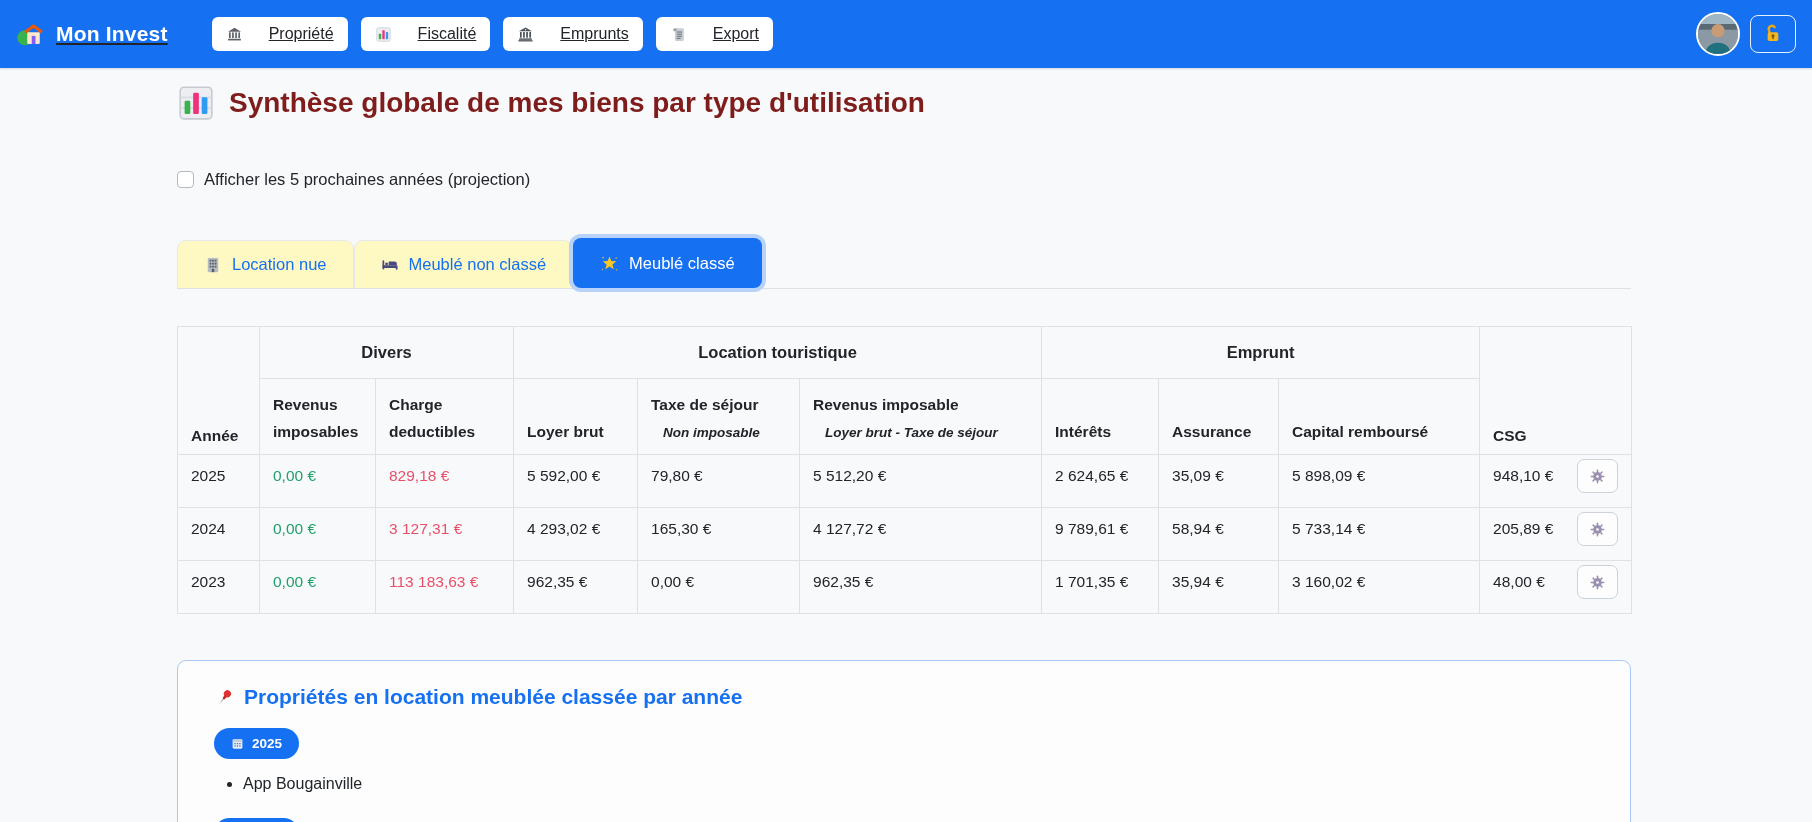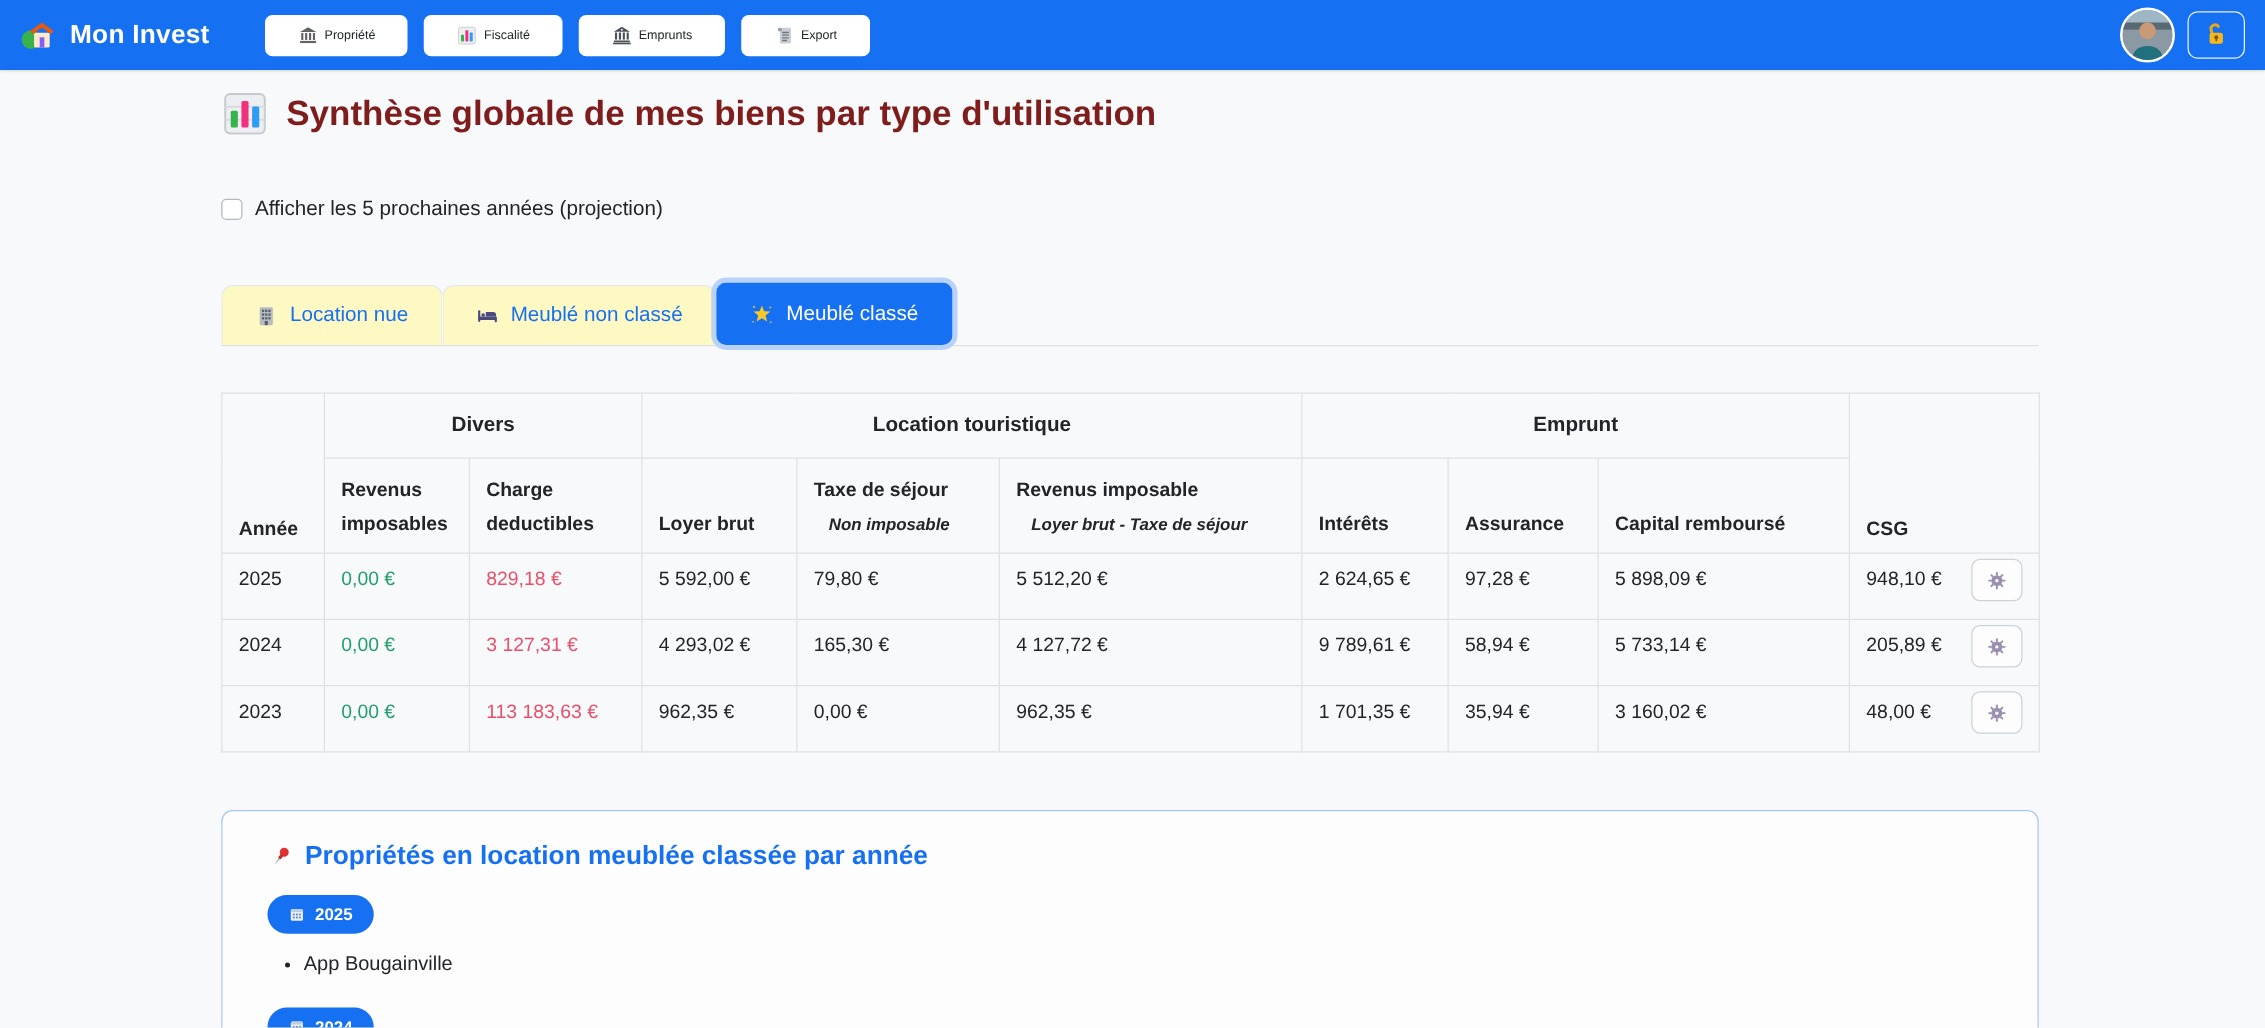--- a/index.html
+++ b/index.html
@@ -1,26 +1,26 @@
 <!DOCTYPE html>
 <html lang="fr"><head>
 <meta charset="utf-8">
 <style>
   * { margin:0; padding:0; box-sizing:border-box; }
   html,body { width:1812px; height:822px; overflow:hidden;
     background:#f8f9fa; font-family:"Liberation Sans","DejaVu Sans",sans-serif; color:#212529; }
 
   
-  .navbar { height:56px; background:#1670f2; display:flex; align-items:center;
-    padding:0 16px; box-shadow:0 1px 2px rgba(0,0,0,.15); }
+  .navbar { height:68px; background:#1670f2; display:flex; align-items:center;
+    padding:0 16px; box-shadow:0 1px 2px rgba(0,0,0,.15);text-decoration:underline; }
   .brand { display:flex; align-items:center; gap:10px; cursor:pointer; }
   .brand-text { color:#fff; font-size:21px; font-weight:bold; letter-spacing:.2px; }
   .nav-buttons { display:flex; gap:13px; margin-left:44px; }
-  .nav-btn { display:flex; align-items:center; gap:5px; background:#fff; border:none;
-    border-radius:6px; padding:8px 26px; font-size:10px; font-family:inherit;
+  .nav-btn { display:flex; align-items:center; gap:26px; background:#fff; border:none;
+    border-radius:6px; padding:8px 14px; font-size:16px; font-family:inherit;
     color:#212529; cursor:pointer; }
   .nav-right { margin-left:auto; display:flex; align-items:center; gap:10px; }
   .avatar { width:44px; height:44px; border-radius:50%; border:2px solid #fff;
     overflow:hidden; cursor:pointer; background:#8a99a3; }
   .lock-btn { width:46px; height:38px; background:transparent; border:1px solid rgba(255,255,255,.9);
     border-radius:8px; display:flex; align-items:center; justify-content:center; cursor:pointer; }
 
   
   .content { margin-left:177px; width:1454px; }
 
@@ -280,21 +280,21 @@
     </thead>
     <tbody>
       <tr>
         <td>2025</td>
         <td class="pos">0,00 €</td>
         <td class="neg">829,18 €</td>
         <td>5 592,00 €</td>
         <td>79,80 €</td>
         <td>5 512,20 €</td>
         <td>2 624,65 €</td>
-        <td>97,28 €</td>
+        <td>35,09 €</td>
         <td>5 898,09 €</td>
         <td class="csg-cell">
           <div class="csg-wrap">
             <span>948,10 €</span>
             <button class="gear-btn">
               <span class="icon">
                 <svg viewBox="0 0 24 24" width="17" height="17" fill="#9b8fb0">
                   <circle cx="12" cy="12" r="6.2"></circle>
                   <rect x="10.9" y="2.2" width="2.2" height="4.2" rx="1"></rect>
                   <rect x="10.9" y="2.2" width="2.2" height="4.2" rx="1" transform="rotate(45 12 12)"></rect>

